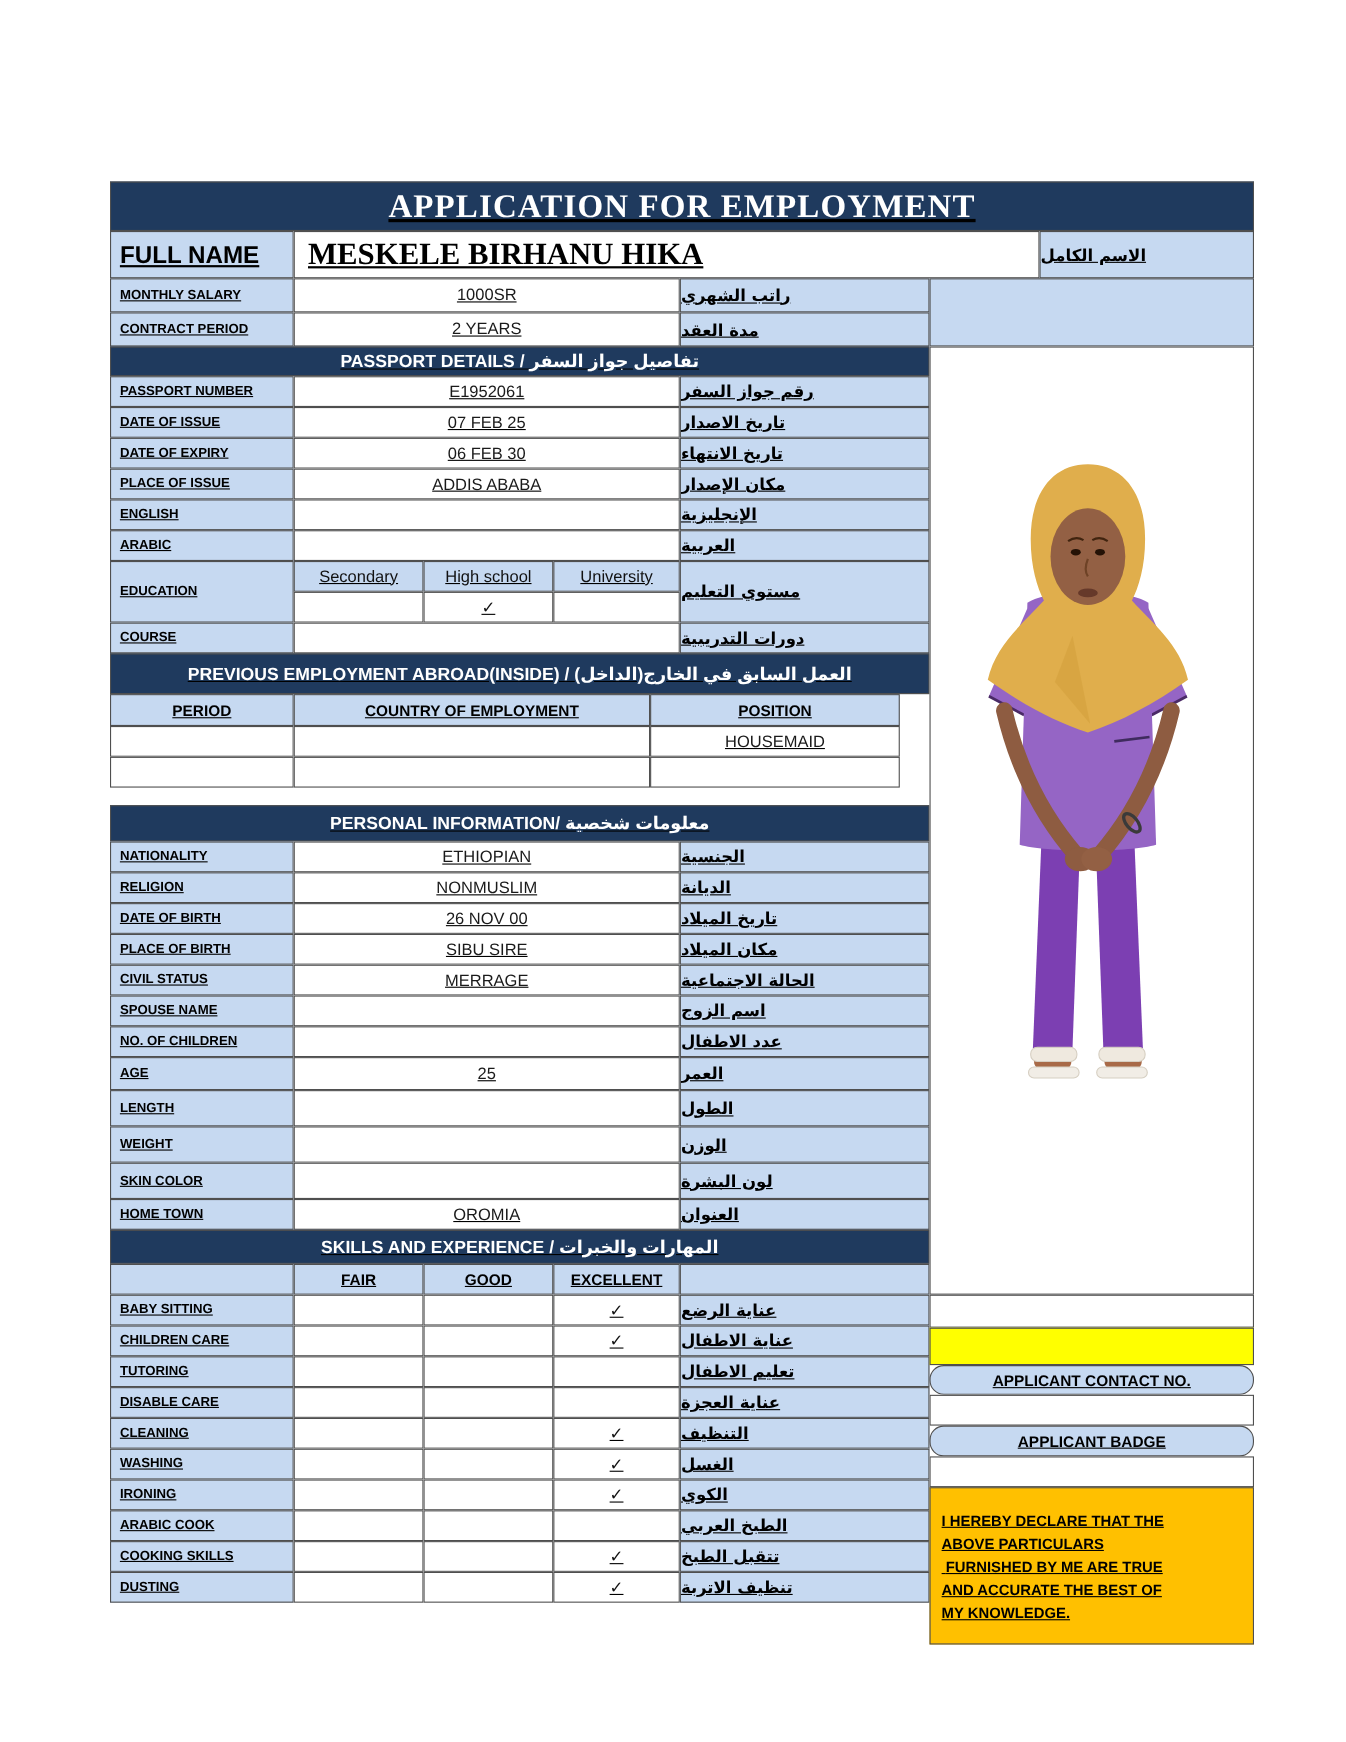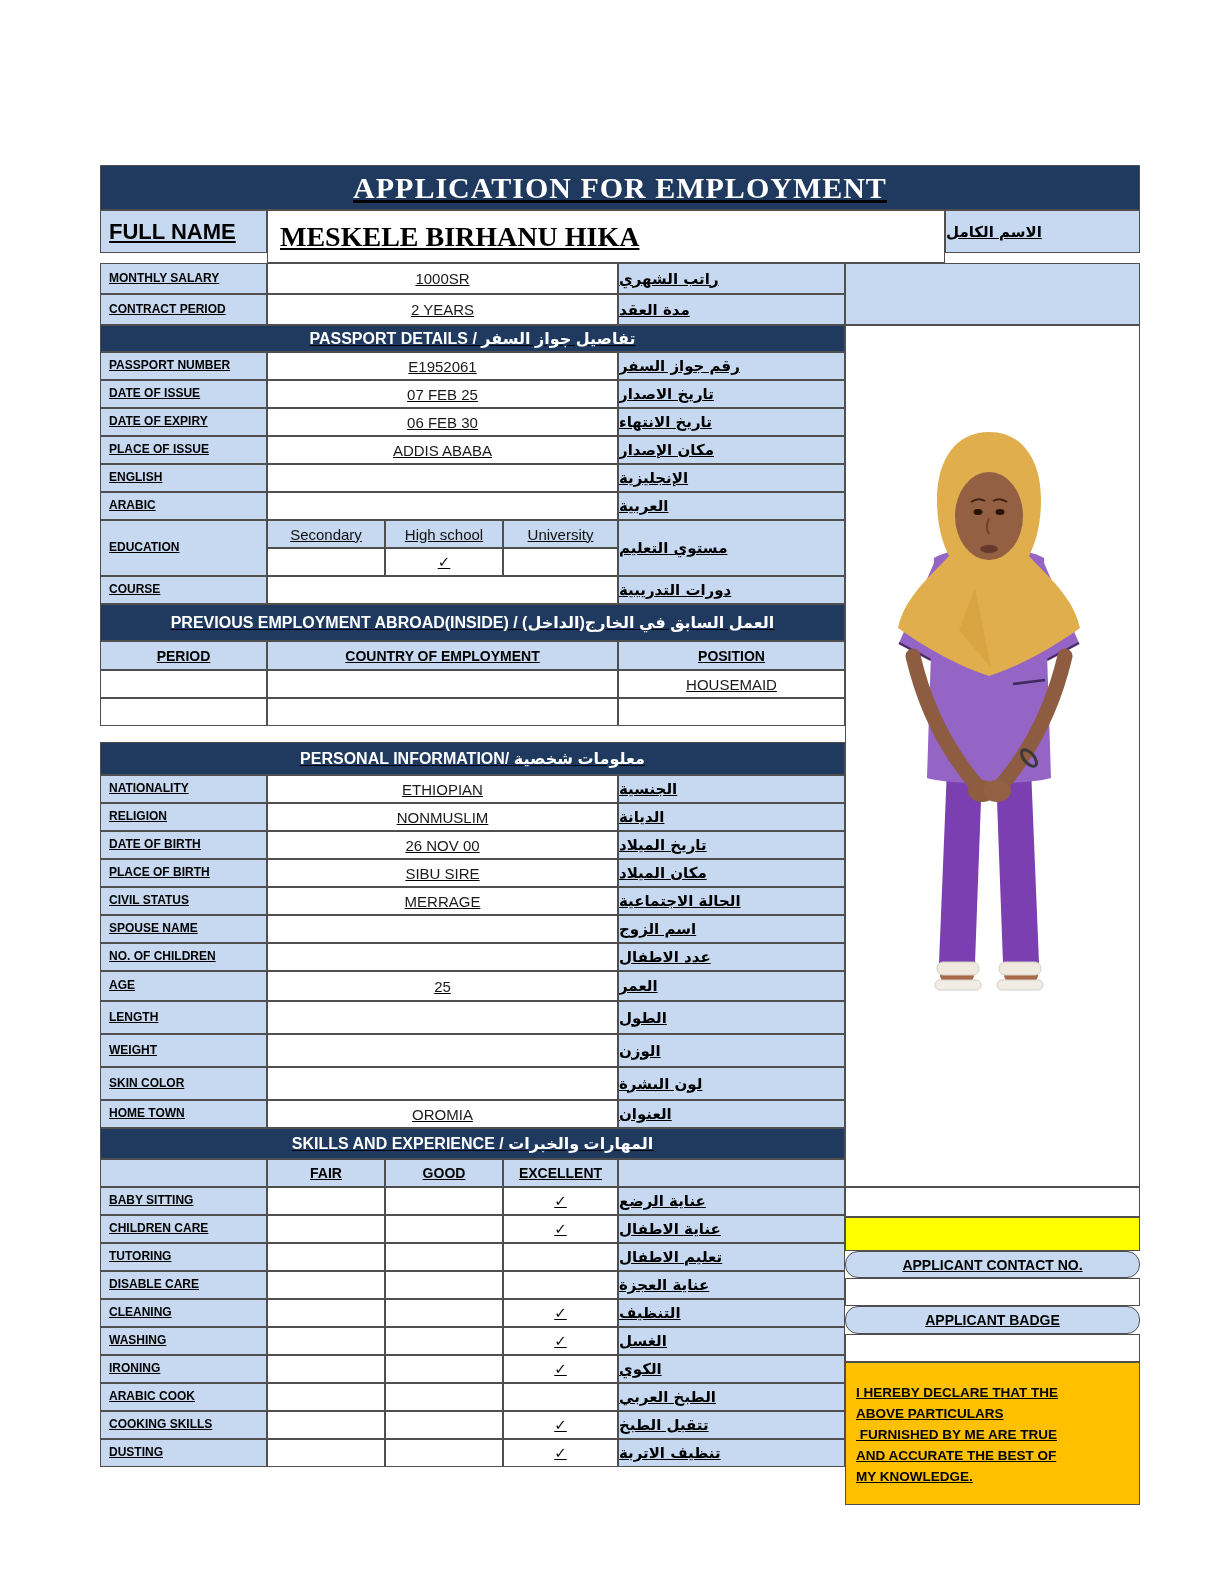--- a/index.html
+++ b/index.html
@@ -16,21 +16,21 @@
   .c{box-sizing:border-box;border:1px solid var(--border);display:flex;align-items:center;background:#fff;overflow:hidden;}
   .lbl{width:167px;background:var(--light-blue);font:700 12px/1.1 "Liberation Sans",sans-serif;padding-left:8px;color:#000;}
   .val{width:351px;justify-content:center;font:15px "Liberation Sans",sans-serif;color:#1a1a1a;}
   .arc{width:227px;background:var(--light-blue);justify-content:flex-end;padding-right:10px;
     font:700 15px "DejaVu Sans",sans-serif;direction:rtl;color:#000;}
   .sec{width:745px;background:var(--navy);color:#fff;justify-content:center;
     font:700 16px "Liberation Sans","DejaVu Sans",sans-serif;}
   .colh{background:var(--light-blue);justify-content:center;font:700 14px "Liberation Sans",sans-serif;color:#000;}
   .opt{justify-content:center;background:var(--light-blue);font:15px "Liberation Sans",sans-serif;color:#111;}
   .chk{justify-content:center;font:700 15px "DejaVu Sans",sans-serif;color:#111;}
-  .w118{width:118px}.w115{width:115px}.w167{width:167px}.w227{width:227px}.w351{width:351px}
+  .w118{width:118px}.w115{width:115px}.w167{width:167px}.w227{width:227px}.w351{width:324px}
   .h27{height:27px}.h28{height:28px}.h29{height:29px}.h30{height:30px}.h31{height:31px}
   .h33{height:33px}.h37{height:37px}.h56{height:56px}
   .gap{height:16px;}
   .namerow .nlbl{width:167px;background:var(--light-blue);font:700 22px "Liberation Sans",sans-serif;padding-left:8px;}
   .namerow .nval{width:678px;font:700 28px "Liberation Serif",serif;padding-left:12px;color:#000;}
   .namerow .nar{width:195px;}
   .cols{display:flex;}
   .left{width:745px;}
   .right{width:295px;display:flex;flex-direction:column;}
   .rcell{box-sizing:border-box;width:295px;border:1px solid var(--border);background:#fff;}
@@ -44,21 +44,21 @@
 </head>
 <body>
 
 <div class="page">
   <div class="sheet">
 
     <div class="titlebar">APPLICATION FOR EMPLOYMENT</div>
 
     <div class="row namerow">
       <div class="c nlbl" style="height:43px">FULL NAME</div>
-      <div class="c nval" style="height:53px">MESKELE BIRHANU HIKA</div>
+      <div class="c nval" style="height:43px">MESKELE BIRHANU HIKA</div>
       <div class="c arc nar" style="height:43px">الاسم الكامل</div>
     </div>
 
     <div class="cols">
       <div class="left">
 
         <div class="row">
           <div class="c lbl h31">MONTHLY SALARY</div>
           <div class="c val h31">1000SR</div>
           <div class="c arc h31">راتب الشهري</div>

